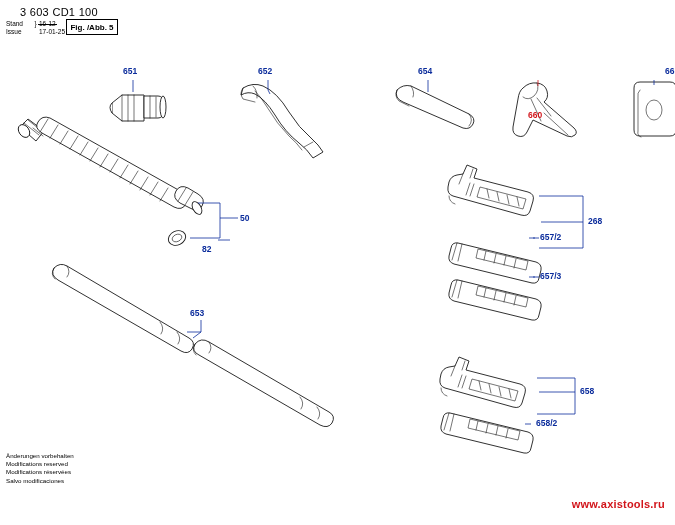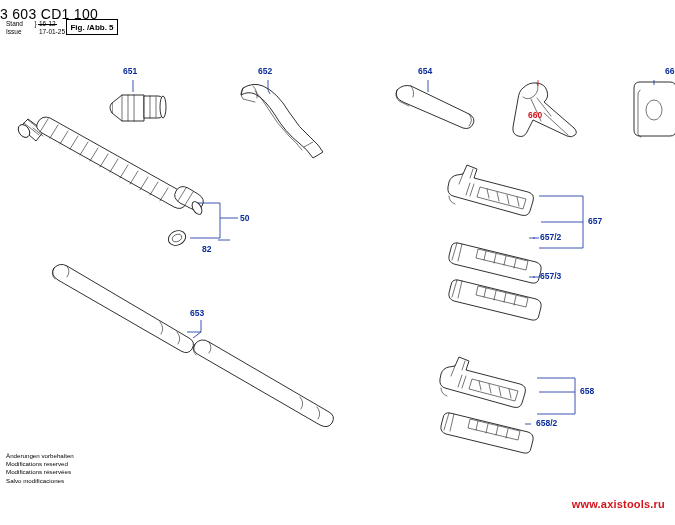--- a/index.html
+++ b/index.html
@@ -12,22 +12,22 @@
     width: 675px;
     height: 525px;
     background: #ffffff;
     font-family: "Liberation Sans", sans-serif;
     overflow: hidden;
   }
   .abs { position: absolute; }
 
   
   .doc-number {
-    left: 0; top: 6px;
-    font-size: 14px;
+    left: 20px; top: 6px;
+    font-size: 11px;
     color: #000;
     letter-spacing: 0.3px;
   }
   .header-block {
     left: 6px; top: 20px;
     font-size: 6.5px;
     line-height: 8px;
     color: #000;
   }
   .header-row { display: flex; align-items: center; }
@@ -263,21 +263,21 @@
   <div class="abs callout" style="left:258px; top:66px;">652</div>
   <div class="abs callout" style="left:418px; top:66px;">654</div>
   <div class="abs callout red" style="left:528px; top:66px;margin-top:44px;">660</div>
   <div class="abs callout" style="left:644px; top:66px;padding-left:21px;">661</div>
 
   <div class="abs callout" style="left:240px; top:213px;">50</div>
   <div class="abs callout" style="left:202px; top:244px;">82</div>
 
   <div class="abs callout" style="left:190px; top:308px;">653</div>
 
-  <div class="abs callout" style="left:588px; top:216px;">657</div>
+  <div class="abs callout" style="left:588px; top:216px;">268</div>
   <div class="abs callout" style="left:540px; top:232px;">657/2</div>
   <div class="abs callout" style="left:540px; top:271px;">657/3</div>
 
   <div class="abs callout" style="left:580px; top:386px;">658</div>
   <div class="abs callout" style="left:536px; top:418px;">658/2</div>
 
   <div class="abs footer">
     <div>Änderungen vorbehalten</div>
     <div>Modifications reserved</div>
     <div>Modifications réservées</div>

